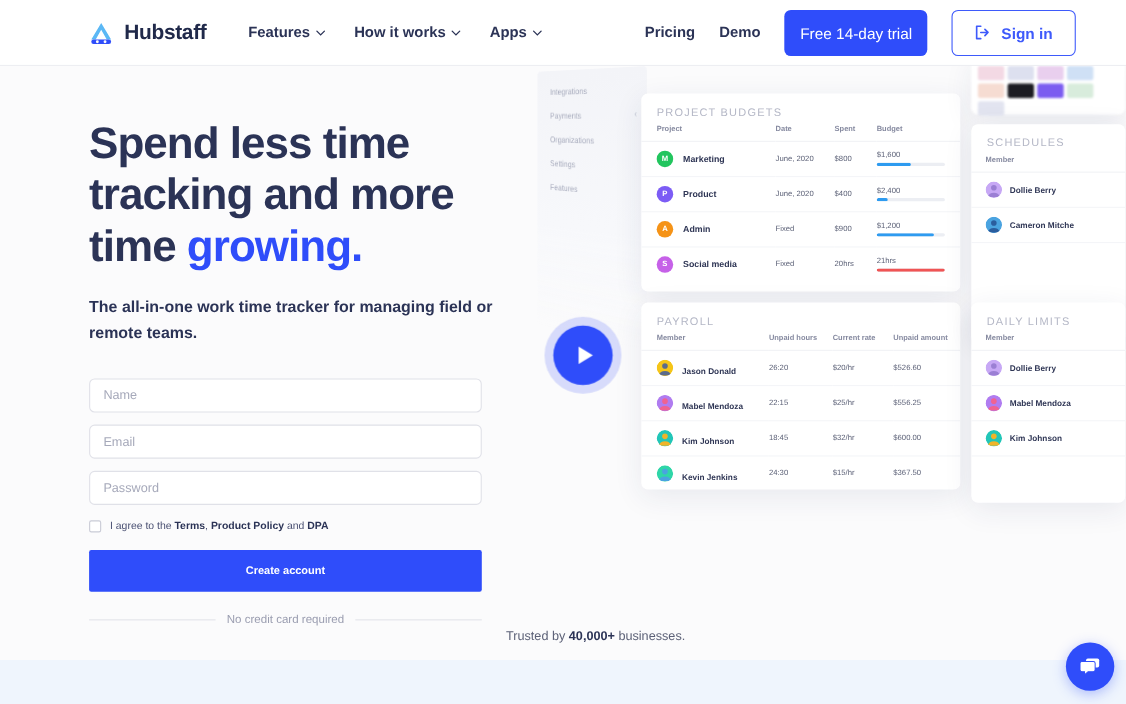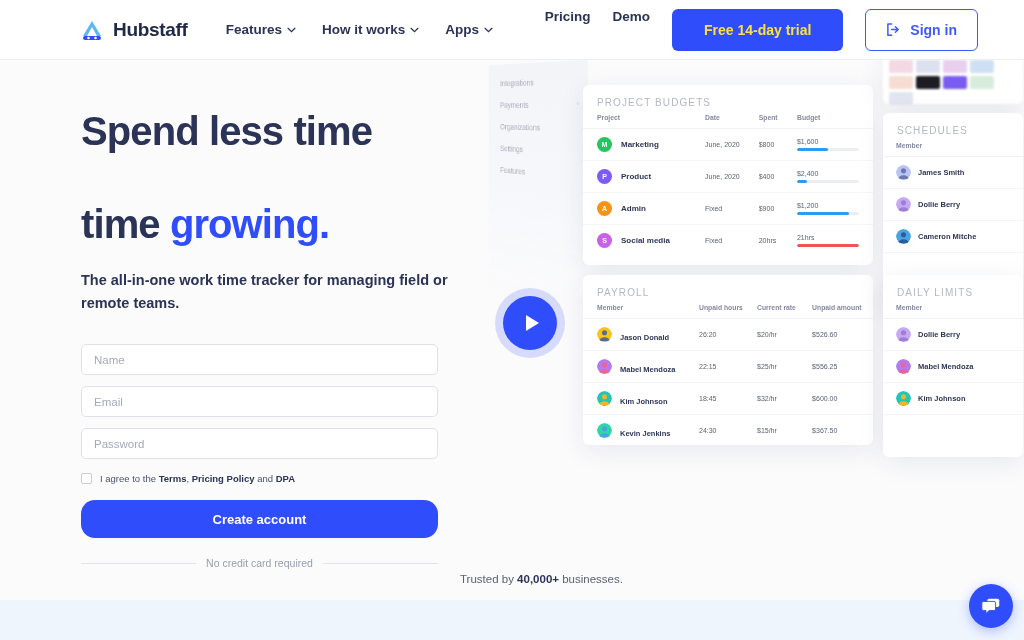--- a/index.html
+++ b/index.html
@@ -21,25 +21,25 @@
   .logo-mark { width: 24px; height: 24px; display: block; }
   .logo-text { font-size: 19px; font-weight: 700; color: #20294a; letter-spacing: -0.3px; }
 
   .nav { display: flex; align-items: center; margin-left: 38px; gap: 26px; }
   .nav-item {
     display: flex; align-items: center; gap: 5px;
     font-size: 13.5px; font-weight: 700; color: #2b3356; cursor: pointer; white-space: nowrap;
   }
   .chev { width: 9px; height: 6px; display: block; }
 
-  .header-right { margin-left: auto; margin-right: 46px; display: flex; gap: 22px; }
+  .header-right { margin-left: auto; margin-right: 46px; display: flex; align-items: center; gap: 22px; }
   .link-item { font-size: 13.5px; font-weight: 700; color: #2b3356; cursor: pointer; }
   .btn-trial {
-    background: #2f4dfa; color: #fde047; font-size: 14px; font-weight: 700;
-    padding: 0 32px; height: 42px; line-height: 42px; border-radius: 6px;
+    background: #2f4dfa; color: #ffffff; font-size: 14px; font-weight: 400;
+    padding: 0 14px; height: 42px; line-height: 42px; border-radius: 6px;
     cursor: pointer; white-space: nowrap;
   }
   .btn-signin {
     border: 1.6px solid #3e5afb; color: #3e5afb; background: #fff;
     font-size: 14px; font-weight: 700; height: 42px; border-radius: 6px;
     display: flex; align-items: center; gap: 9px; padding: 0 20px; cursor: pointer; white-space: nowrap;
   }
   .signin-icon { width: 15px; height: 15px; display: block; }
 
   
@@ -67,21 +67,21 @@
   .field::placeholder { color: #a6a9ba; }
   .agree { display: flex; align-items: center; gap: 8px; margin-top: 3px; }
   .checkbox {
     width: 11px; height: 11px; border: 1px solid #c9cbd6; border-radius: 2px;
     background: #fff; flex: none; cursor: pointer;
   }
   .agree-text { font-size: 9.5px; color: #4a5072; }
   .agree-text b { color: #2b3356; font-weight: 700; }
   .btn-create {
     margin-top: 16px; width: 357px; height: 38px; background: #2f4dfa; color: #fff;
-    font-size: 13px; font-weight: 700; border: none; border-radius: 14px; cursor: pointer;
+    font-size: 10px; font-weight: 700; border: none; border-radius: 2px; cursor: pointer;
     font-family: "Liberation Sans", sans-serif;
   }
   .nocc { margin-top: 19px; width: 357px; display: flex; align-items: center; gap: 10px; }
   .nocc .rule { flex: 1; height: 1px; background: #e3e4ea; }
   .nocc .txt { font-size: 10.5px; color: #9a9db0; white-space: nowrap; }
 
   
   .mock { position: absolute; left: 455px; top: 0px; width: 569px; height: 480px; }
 
   .mock-sidebar {
@@ -236,33 +236,33 @@
         <span>Sign in</span>
       </div>
     </div>
   </div>
 
   <div class="hero">
 
     <div class="hero-left">
       <h1 class="headline">
         <span>Spend less time</span><br>
-        <br>
+        <span>tracking and more</span><br>
         <span>time </span><span class="accent">growing.</span>
       </h1>
       <p class="subhead">The all-in-one work time tracker for managing field or remote teams.</p>
 
       <div class="form">
         <input class="field" type="text" placeholder="Name" style="">
         <input class="field" type="email" placeholder="Email" style="">
         <input class="field" type="password" placeholder="Password" style="">
 
         <div class="agree">
           <div class="checkbox"></div>
-          <div class="agree-text"><span>I agree to the </span><b>Terms</b><span>, </span><b>Pricing Policy</b><span> and </span><b>DPA</b></div>
+          <div class="agree-text"><span>I agree to the </span><b>Terms</b><span>, </span><b>Product Policy</b><span> and </span><b>DPA</b></div>
         </div>
 
         <button class="btn-create">Create account</button>
 
         <div class="nocc">
           <div class="rule"></div>
           <div class="txt">No credit card required</div>
           <div class="rule"></div>
         </div>
       </div>
@@ -472,30 +472,20 @@
             <div class="thumb" style="background: rgb(123, 92, 240);"></div>
             <div class="thumb" style="background: rgb(216, 236, 220);"></div>
             <div class="thumb" style="background: rgb(226, 228, 240);"></div>
           </div>
       </div>
 
       <div class="mock-panel p-sched">
         <div class="panel-title">SCHEDULES</div>
         <div class="s-head">Member</div>
         <div id="sched-rows">
-            <div class="s-row">
-              <span>
-                <svg class="avatar" viewBox="0 0 20 20">
-                  <circle cx="10" cy="10" r="10" fill="#b9c3f5"></circle>
-                  <circle cx="10" cy="7.6" r="3.4" fill="#6b7aa8"></circle>
-                  <path d="M2.6 19 q1.6 -5.4 7.4 -5.4 q5.8 0 7.4 5.4 z" fill="#6b7aa8"></path>
-                </svg>
-              </span>
-              <span class="mem-name">James Smith</span>
-            </div>
             <div class="s-row">
               <span>
                 <svg class="avatar" viewBox="0 0 20 20">
                   <circle cx="10" cy="10" r="10" fill="#c7a8f5"></circle>
                   <circle cx="10" cy="7.6" r="3.4" fill="#9b7fd4"></circle>
                   <path d="M2.6 19 q1.6 -5.4 7.4 -5.4 q5.8 0 7.4 5.4 z" fill="#9b7fd4"></path>
                 </svg>
               </span>
               <span class="mem-name">Dollie Berry</span>
             </div>

